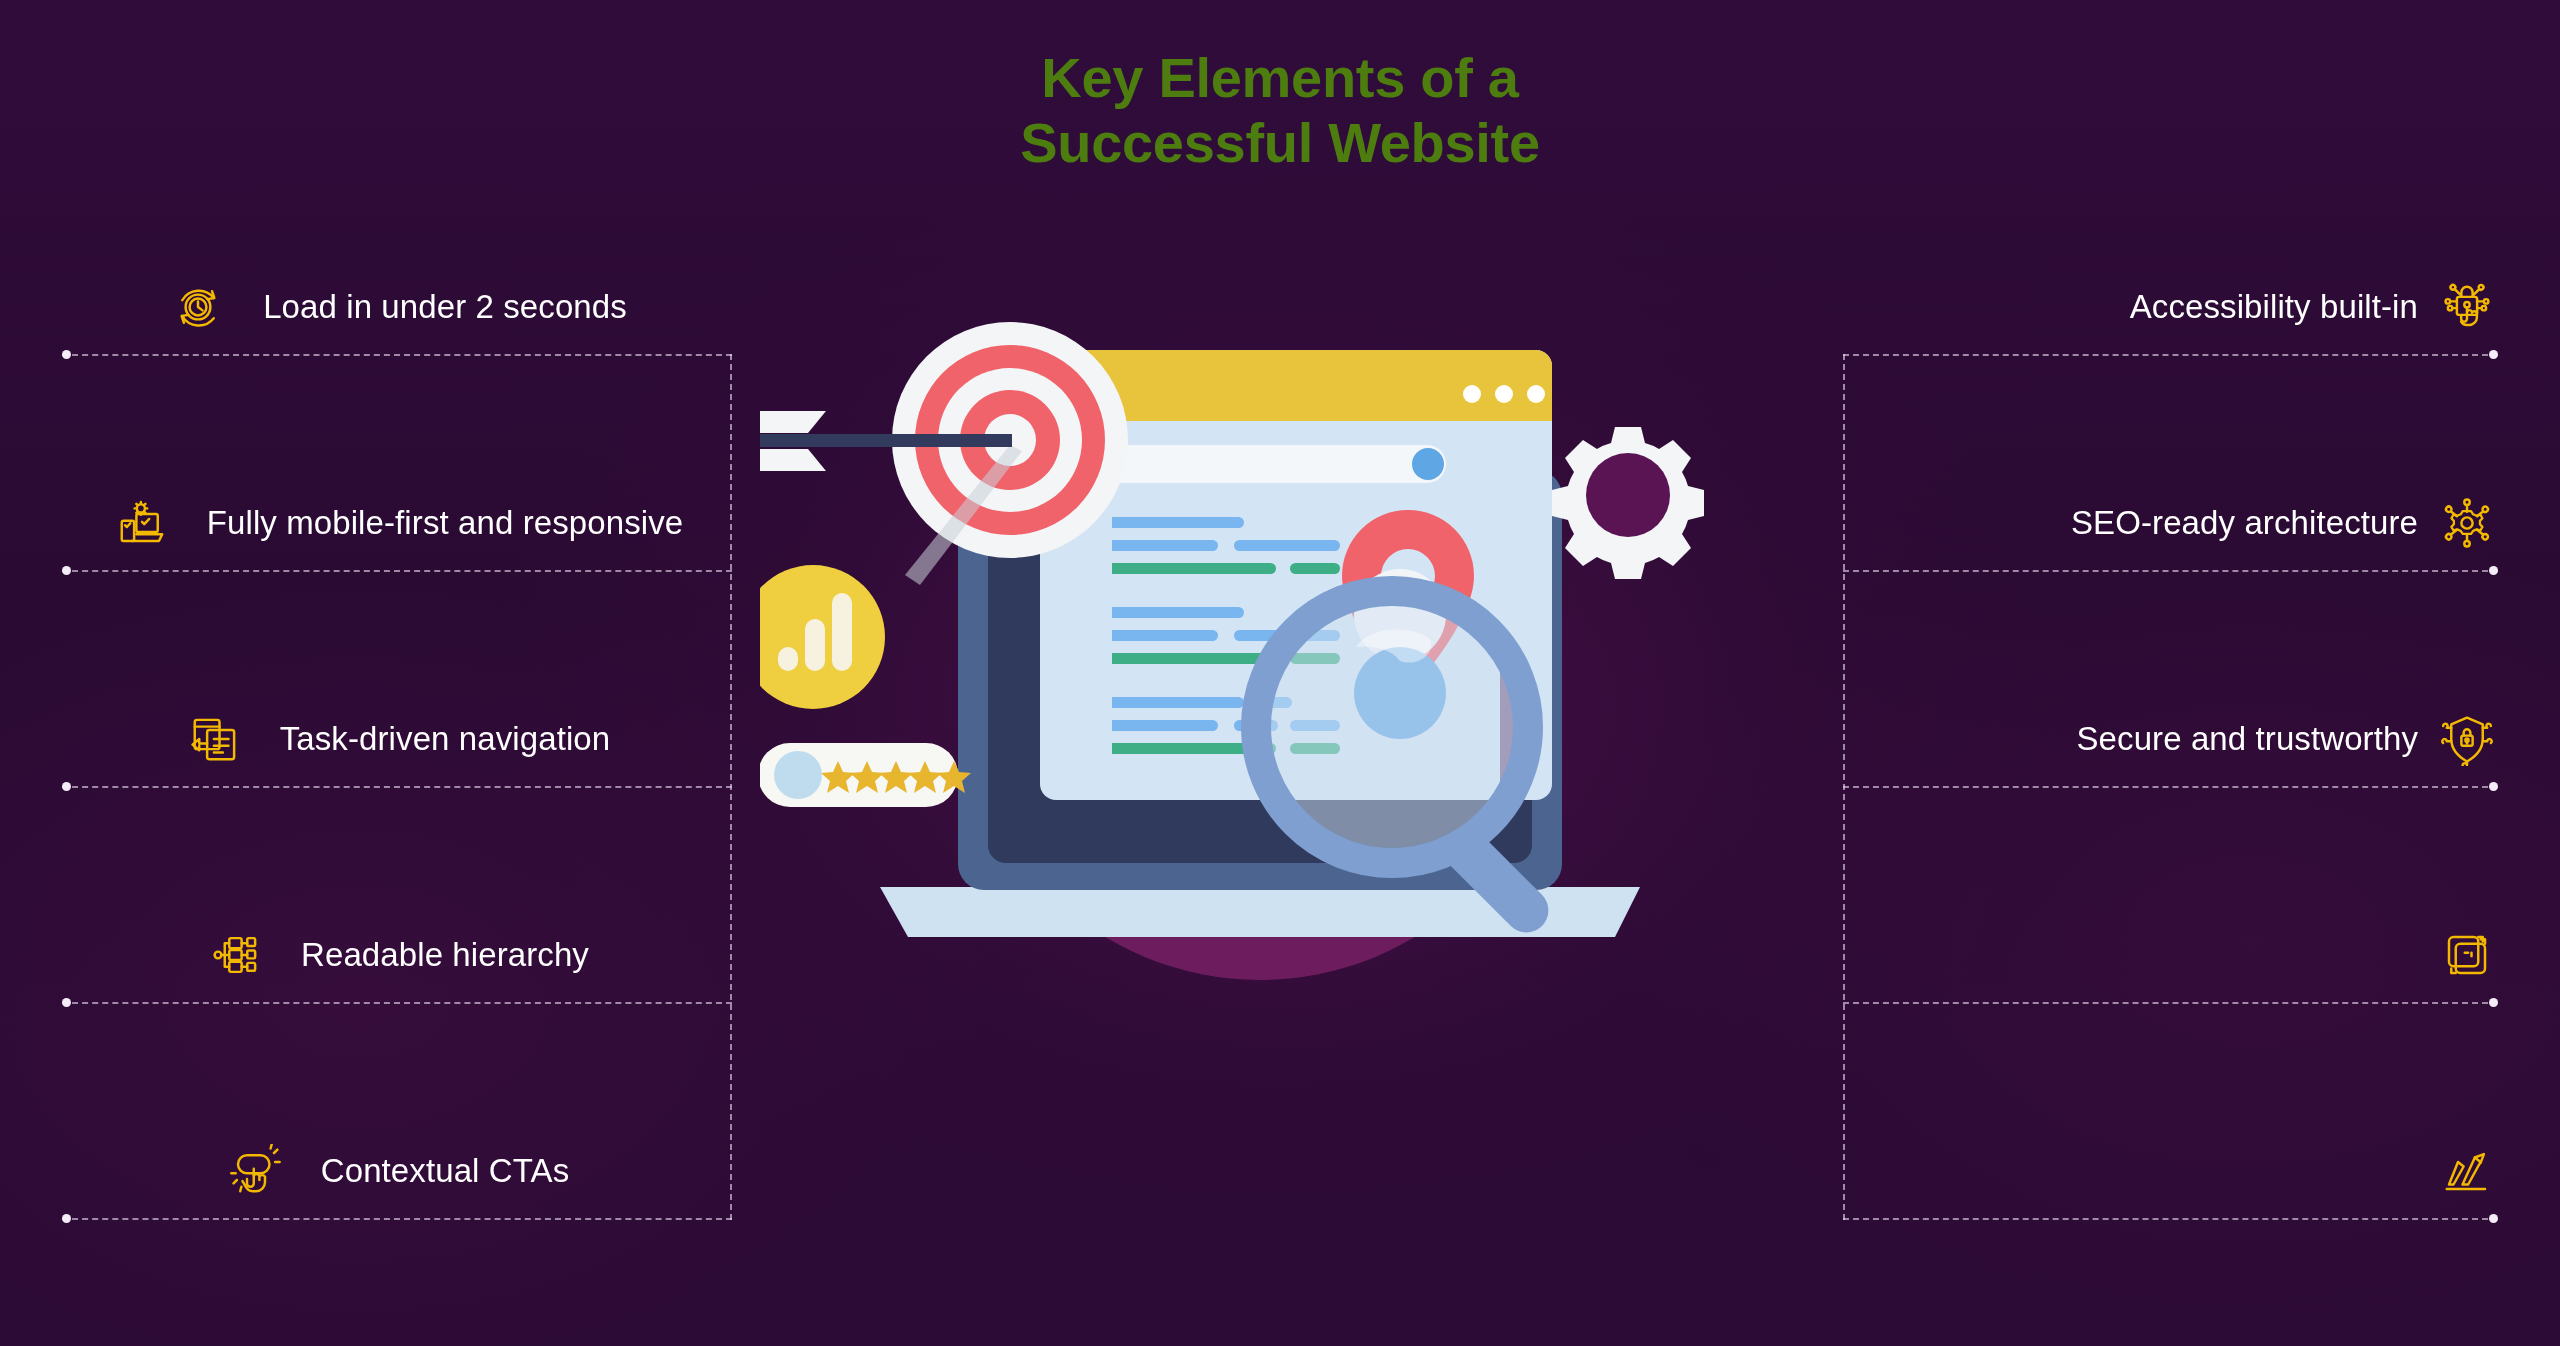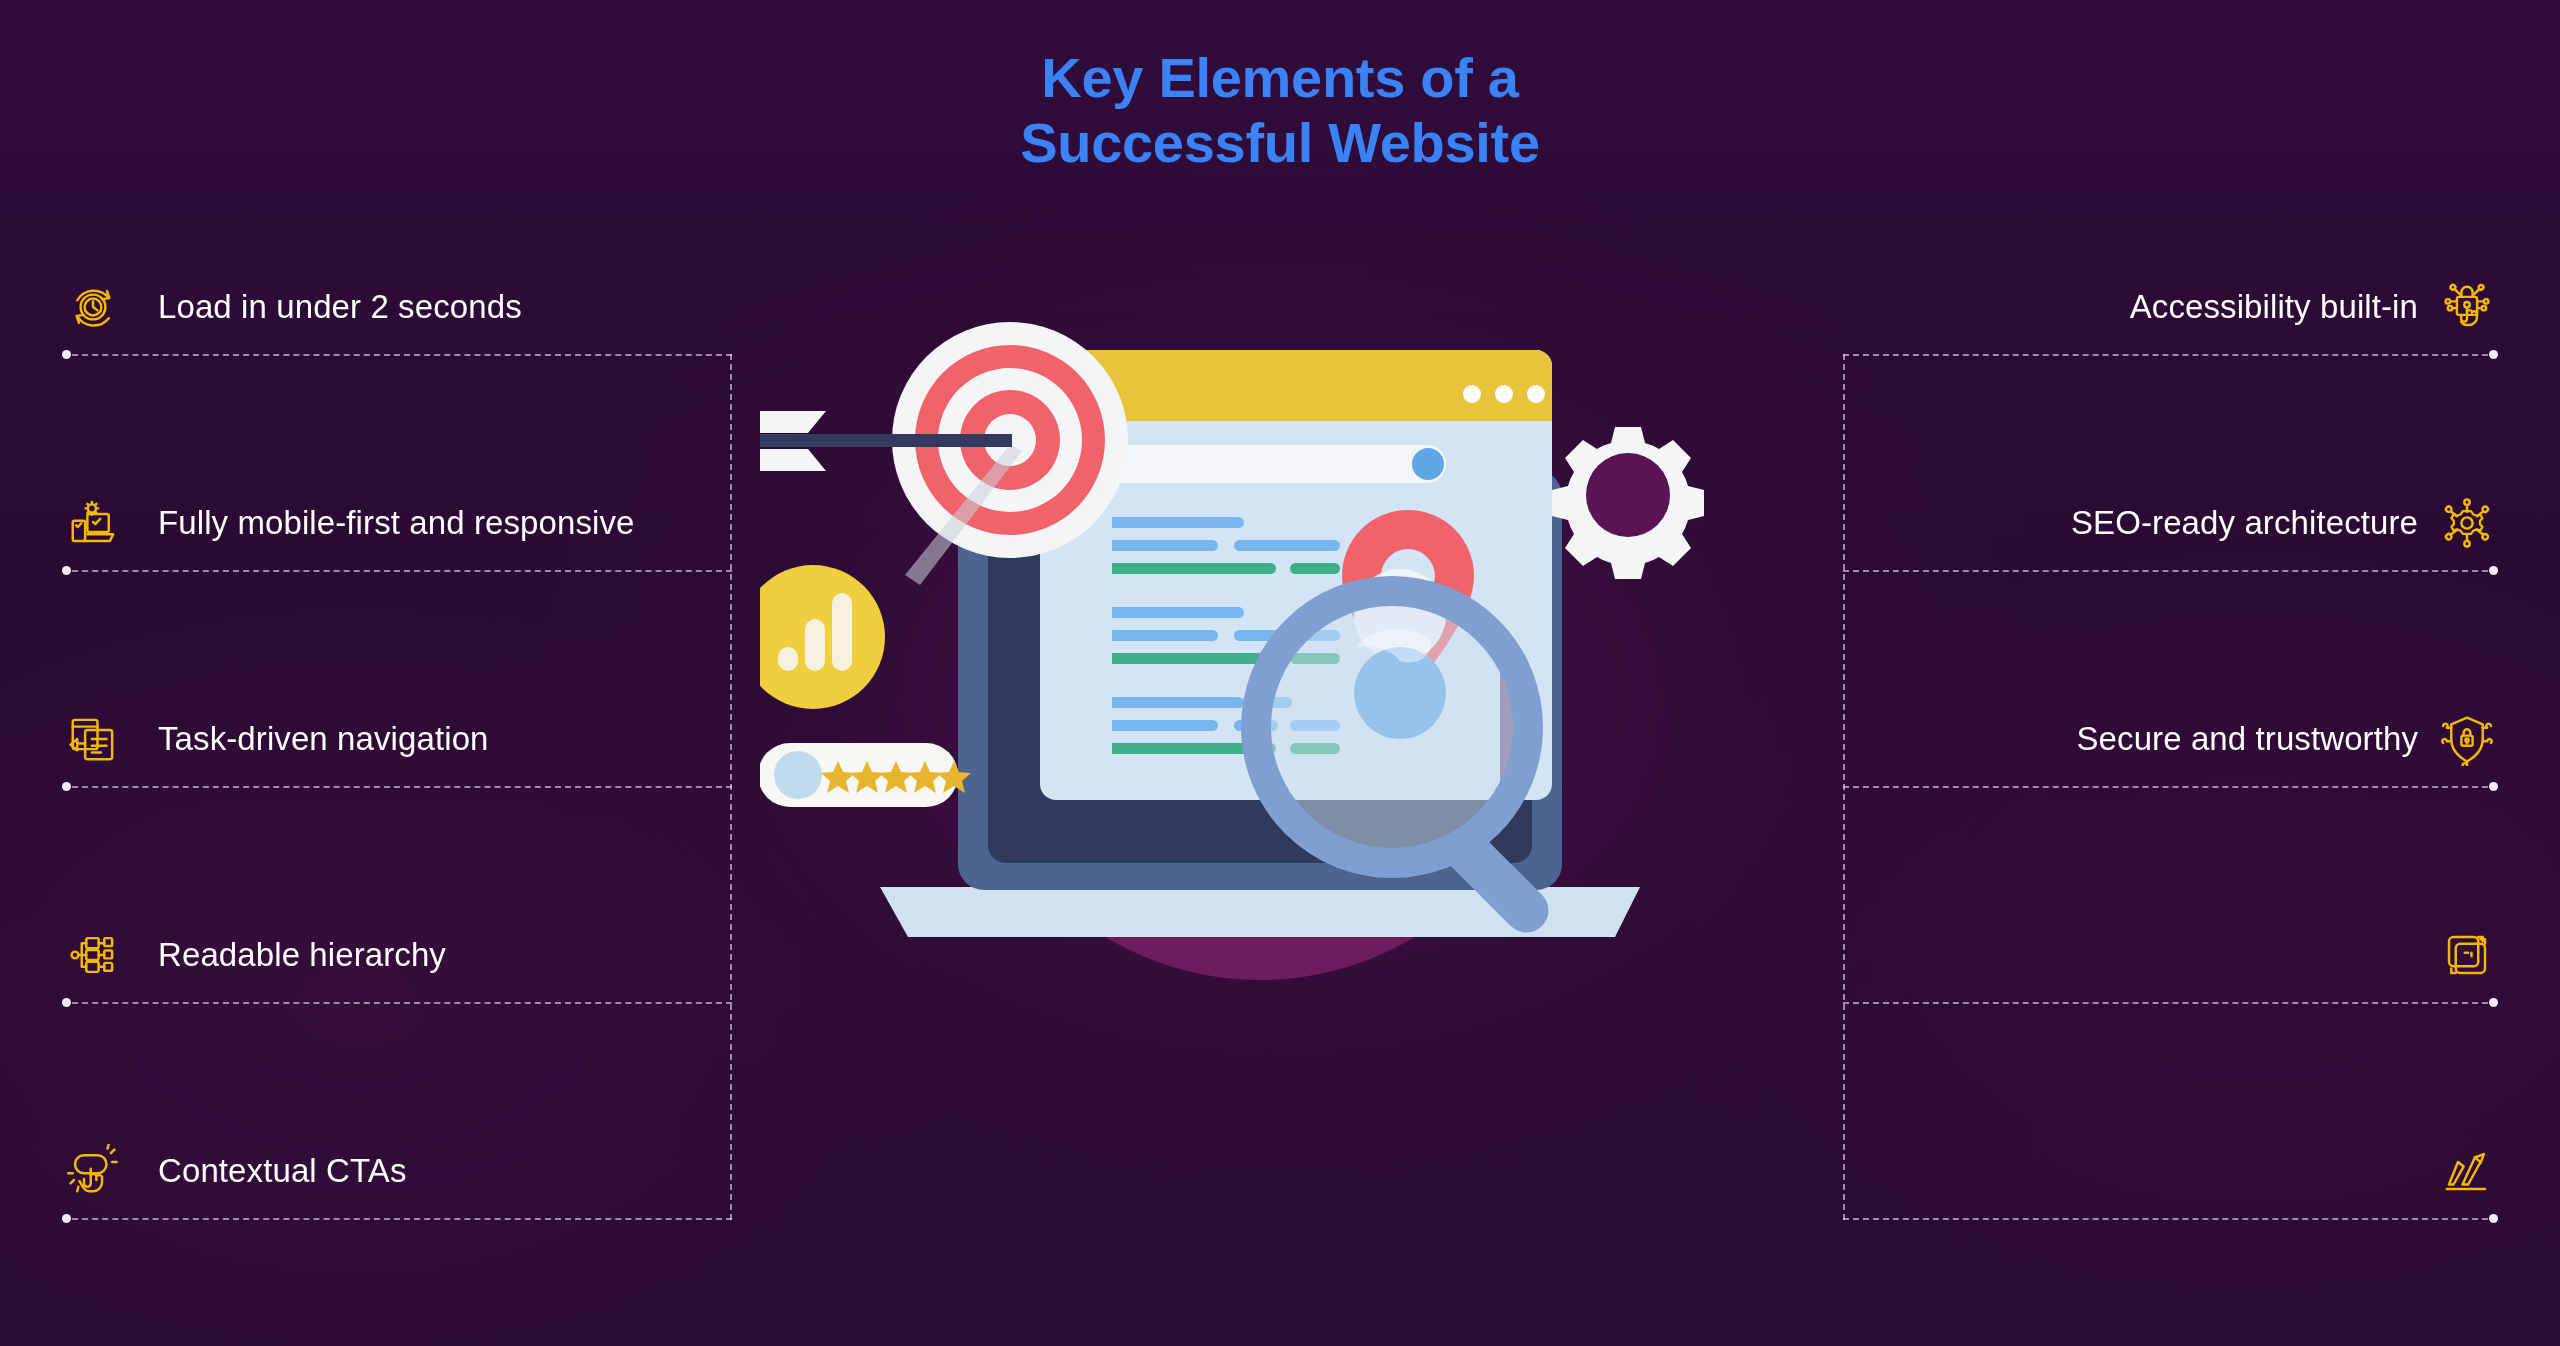--- a/index.html
+++ b/index.html
@@ -28,21 +28,21 @@
     pointer-events: none;
   }
 
   
   .title {
     position: absolute;
     top: 46px;
     left: 0;
     width: 2560px;
     text-align: center;
-    color: #3b82f6;
+    color: #4d7c0f;
     font-size: 56px;
     font-weight: bold;
     line-height: 1.16;
     letter-spacing: -0.3px;
   }
   .title .l2 { display: block; }
 
   
   .col {
     position: absolute;
@@ -54,21 +54,21 @@
   .row {
     position: relative;
     height: 110px;
     display: flex;
     align-items: center;
   }
 
   
   .rowgap { height: 106px; }
 
-  .col-left .row  { justify-content: flex-start; }
+  .col-left .row  { justify-content: center; }
   .col-right .row { justify-content: flex-end; }
 
   .item-icon {
     width: 62px;
     height: 62px;
     flex: 0 0 62px;
     color: #f2b900;
     display: flex;
     align-items: center;
     justify-content: center;

